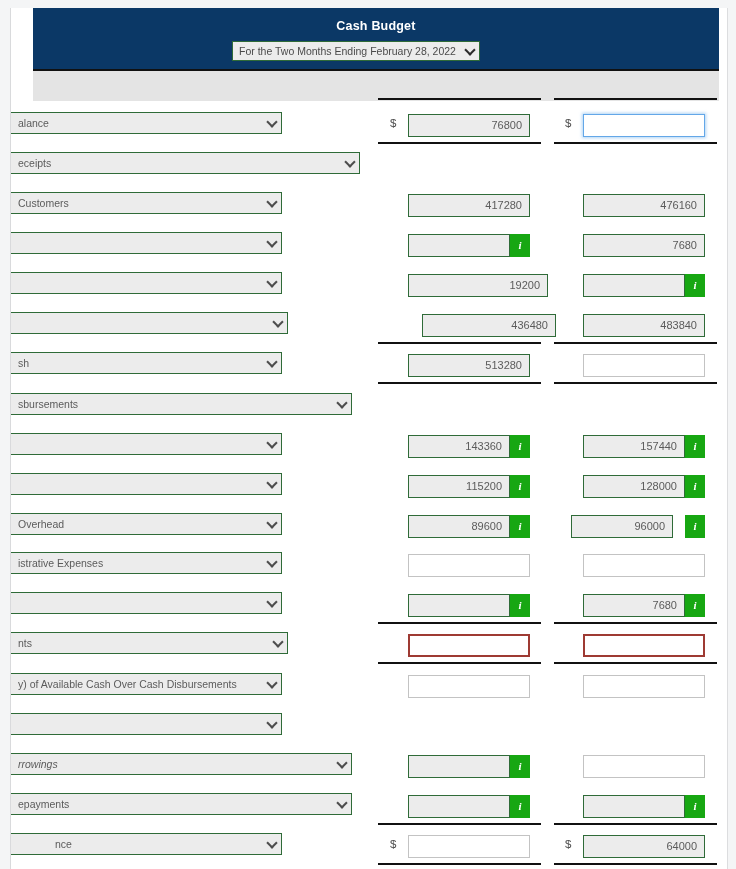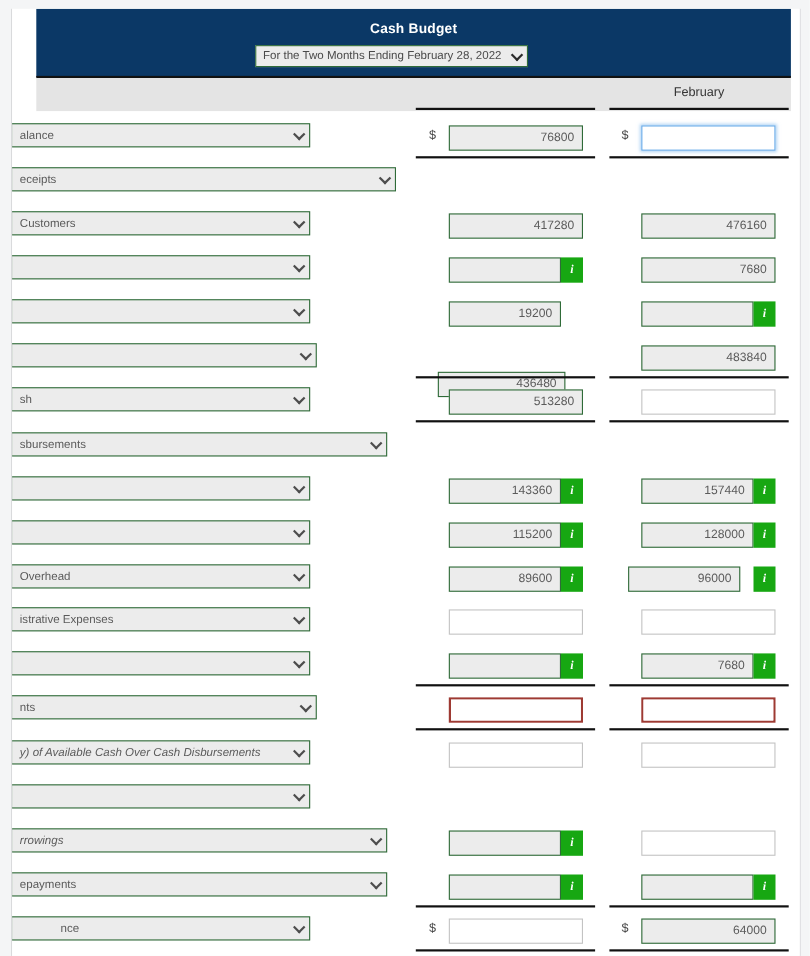--- a/index.html
+++ b/index.html
@@ -151,46 +151,45 @@
   <div id="title-band">
     <div id="title-text">Cash Budget</div>
     <div id="period-select">
       <span>For the Two Months Ending February 28, 2022</span>
       <span class="caret"></span>
     </div>
   </div>
   <div id="title-rule"></div>
 
   <div id="header-band"></div>
-  <div class="col-head" id="col-feb" style="left: 543px; width: 163px;">February</div>
   <div class="col-head-rule" id="col-jan-rule" style="left: 367px; width: 163px;"></div>
   <div class="col-head-rule" id="col-feb-rule" style="left: 543px; width: 163px;"></div>
 
   <div id="rows-host">
       <div class="acct" style="top: 104px; width: 272px; left: -1px;"><span>alance</span><span class="caret"></span></div>
       <div class="dollar" style="left: 379px; top: 109px;">$</div>
       <div class="fld" style="left: 397px; width: 122px; top: 106px;">76800</div>
       <div class="urule" style="left: 367px; width: 163px; top: 134px;"></div>
       <div class="dollar" style="left: 554px; top: 109px;">$</div>
       <div class="fld focus" style="left: 572px; width: 122px; top: 106px;"></div>
       <div class="urule" style="left: 543px; width: 163px; top: 134px;"></div>
       <div class="acct" style="top: 144px; width: 350px; left: -1px;"><span>eceipts</span><span class="caret"></span></div>
       <div class="acct" style="top: 184px; width: 272px; left: -1px;"><span> Customers</span><span class="caret"></span></div>
       <div class="fld" style="left: 397px; width: 122px; top: 186px;">417280</div>
       <div class="fld" style="left: 572px; width: 122px; top: 186px;">476160</div>
       <div class="acct" style="top: 224px; width: 272px; left: -1px;"><span></span><span class="caret"></span></div>
       <div class="fld" style="left: 397px; width: 102px; top: 226px;"></div>
       <div class="badge" style="left: 499px; top: 226px;">i</div>
       <div class="fld" style="left: 572px; width: 122px; top: 226px;">7680</div>
       <div class="acct" style="top: 264px; width: 272px; left: -1px;"><span></span><span class="caret"></span></div>
-      <div class="fld" style="left: 397px; width: 102px; top: 266px;">19200</div>
+      <div class="fld" style="left: 397px; width: 140px; top: 266px;">19200</div>
       <div class="fld" style="left: 572px; width: 102px; top: 266px;"></div>
       <div class="badge" style="left: 674px; top: 266px;">i</div>
       <div class="acct" style="top: 304px; width: 278px; left: -1px;"><span></span><span class="caret"></span></div>
-      <div class="fld" style="left: 387px; width: 116px; top: 306px; margin-top: 24px;">436480</div>
+      <div class="fld" style="left: 411px; width: 134px; top: 306px;">436480</div>
       <div class="urule" style="left: 367px; width: 163px; top: 334px;"></div>
       <div class="fld" style="left: 572px; width: 122px; top: 306px;">483840</div>
       <div class="urule" style="left: 543px; width: 163px; top: 334px;"></div>
       <div class="acct" style="top: 344px; width: 272px; left: -1px;"><span>sh</span><span class="caret"></span></div>
       <div class="fld" style="left: 397px; width: 122px; top: 346px;">513280</div>
       <div class="urule" style="left: 367px; width: 163px; top: 374px;"></div>
       <div class="fld empty" style="left: 572px; width: 122px; top: 346px;"></div>
       <div class="urule" style="left: 543px; width: 163px; top: 374px;"></div>
       <div class="acct" style="top: 385px; width: 342px; left: -1px;"><span>sbursements</span><span class="caret"></span></div>
       <div class="acct" style="top: 425px; width: 272px; left: -1px;"><span></span><span class="caret"></span></div>
@@ -216,21 +215,21 @@
       <div class="badge" style="left: 499px; top: 586px;">i</div>
       <div class="urule" style="left: 367px; width: 163px; top: 614px;"></div>
       <div class="fld" style="left: 572px; width: 102px; top: 586px;">7680</div>
       <div class="badge" style="left: 674px; top: 586px;">i</div>
       <div class="urule" style="left: 543px; width: 163px; top: 614px;"></div>
       <div class="acct" style="top: 624px; width: 278px; left: -1px;"><span>nts</span><span class="caret"></span></div>
       <div class="fld err" style="left: 397px; width: 122px; top: 626px;"></div>
       <div class="urule" style="left: 367px; width: 163px; top: 654px;"></div>
       <div class="fld err" style="left: 572px; width: 122px; top: 626px;"></div>
       <div class="urule" style="left: 543px; width: 163px; top: 654px;"></div>
-      <div class="acct" style="top: 665px; width: 272px; left: -1px; font-style: italic;"><span>y) of Available Cash Over Cash Disbursements</span><span class="caret"></span></div>
+      <div class="acct" style="top: 665px; width: 272px; left: -1px;"><span>y) of Available Cash Over Cash Disbursements</span><span class="caret"></span></div>
       <div class="fld empty" style="left: 397px; width: 122px; top: 667px;"></div>
       <div class="fld empty" style="left: 572px; width: 122px; top: 667px;"></div>
       <div class="acct" style="top: 705px; width: 272px; left: -1px;"><span></span><span class="caret"></span></div>
       <div class="acct" style="top: 745px; width: 342px; left: -1px; font-style: italic;"><span>rrowings</span><span class="caret"></span></div>
       <div class="fld" style="left: 397px; width: 102px; top: 747px;"></div>
       <div class="badge" style="left: 499px; top: 747px;">i</div>
       <div class="fld empty" style="left: 572px; width: 122px; top: 747px;"></div>
       <div class="acct" style="top: 785px; width: 342px; left: -1px;"><span>epayments</span><span class="caret"></span></div>
       <div class="fld" style="left: 397px; width: 102px; top: 787px;"></div>
       <div class="badge" style="left: 499px; top: 787px;">i</div>

